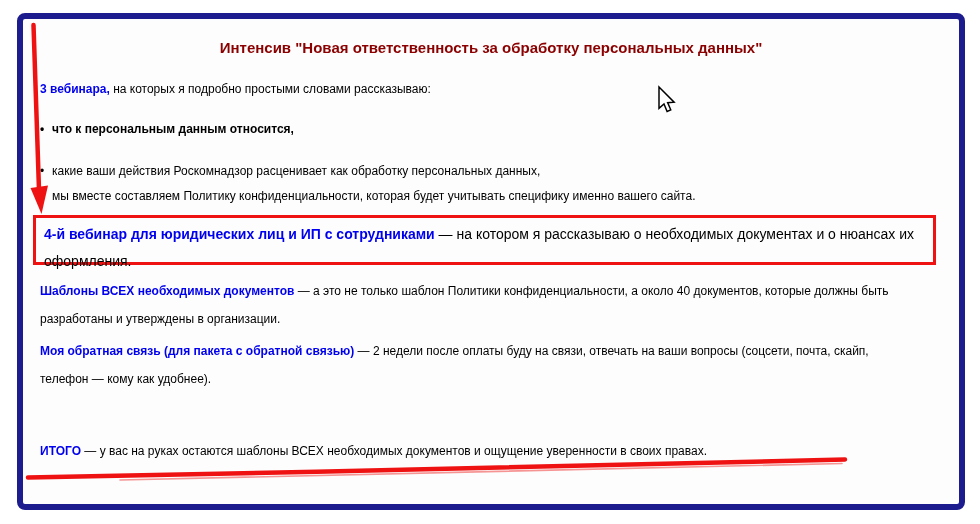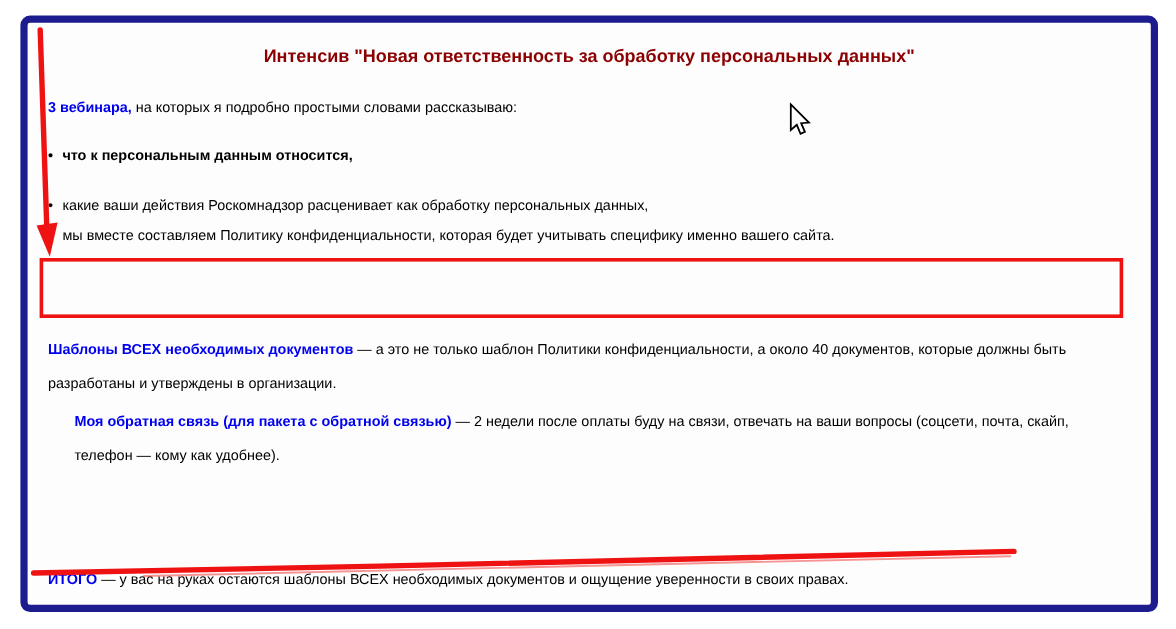--- a/index.html
+++ b/index.html
@@ -66,22 +66,22 @@
     background:transparent;
   }
   .highlight-text{
     position:absolute;
     left:21px; top:202px;
     width:880px;
     font-size:14px;
     line-height:27px;
   }
   .templates{top:258px;width:880px;}
-  .feedback{top:318px;width:880px;margin-left:22px;}
-  .total{top:418px;width:900px;margin-top:32px;}
+  .feedback{top:318px;width:880px;}
+  .total{top:418px;width:900px;}
   .annotations{
     position:absolute;
     left:0; top:0;
     width:980px; height:524px;
     pointer-events:none;
   }
 </style>
 </head>
 <body>
 
@@ -89,20 +89,21 @@
 
   <h1 class="title">Интенсив "Новая ответственность за обработку персональных данных"</h1>
 
   <p class="para intro"><span class="lead">3 вебинара,</span><span> на которых я подробно простыми словами рассказываю:</span></p>
 
   <p class="para bullet bullet-1">что к персональным данным относится,</p>
   <p class="para bullet bullet-2">какие ваши действия Роскомнадзор расценивает как обработку персональных данных,</p>
   <p class="para bullet bullet-3">мы вместе составляем Политику конфиденциальности, которая будет учитывать специфику именно вашего сайта.</p>
 
   <div class="highlight-box"></div>
+  <p class="para highlight-text"><span class="lead">4-й вебинар для юридических лиц и ИП с сотрудниками</span><span> — на котором я рассказываю о необходимых документах и о нюансах их оформления.</span></p>
 
   <p class="para templates"><span class="lead">Шаблоны ВСЕХ необходимых документов</span><span> — а это не только шаблон Политики конфиденциальности, а около 40 документов, которые должны быть разработаны и утверждены в организации.</span></p>
 
   <p class="para feedback"><span class="lead">Моя обратная связь (для пакета с обратной связью)</span><span> — 2 недели после оплаты буду на связи, отвечать на ваши вопросы (соцсети, почта, скайп, телефон — кому как удобнее).</span></p>
 
   <p class="para total"><span class="lead">ИТОГО</span><span> — у вас на руках остаются шаблоны ВСЕХ необходимых документов и ощущение уверенности в своих правах.</span></p>
 
 </div>
 
 <svg class="annotations" viewBox="0 0 980 524" xmlns="http://www.w3.org/2000/svg">

